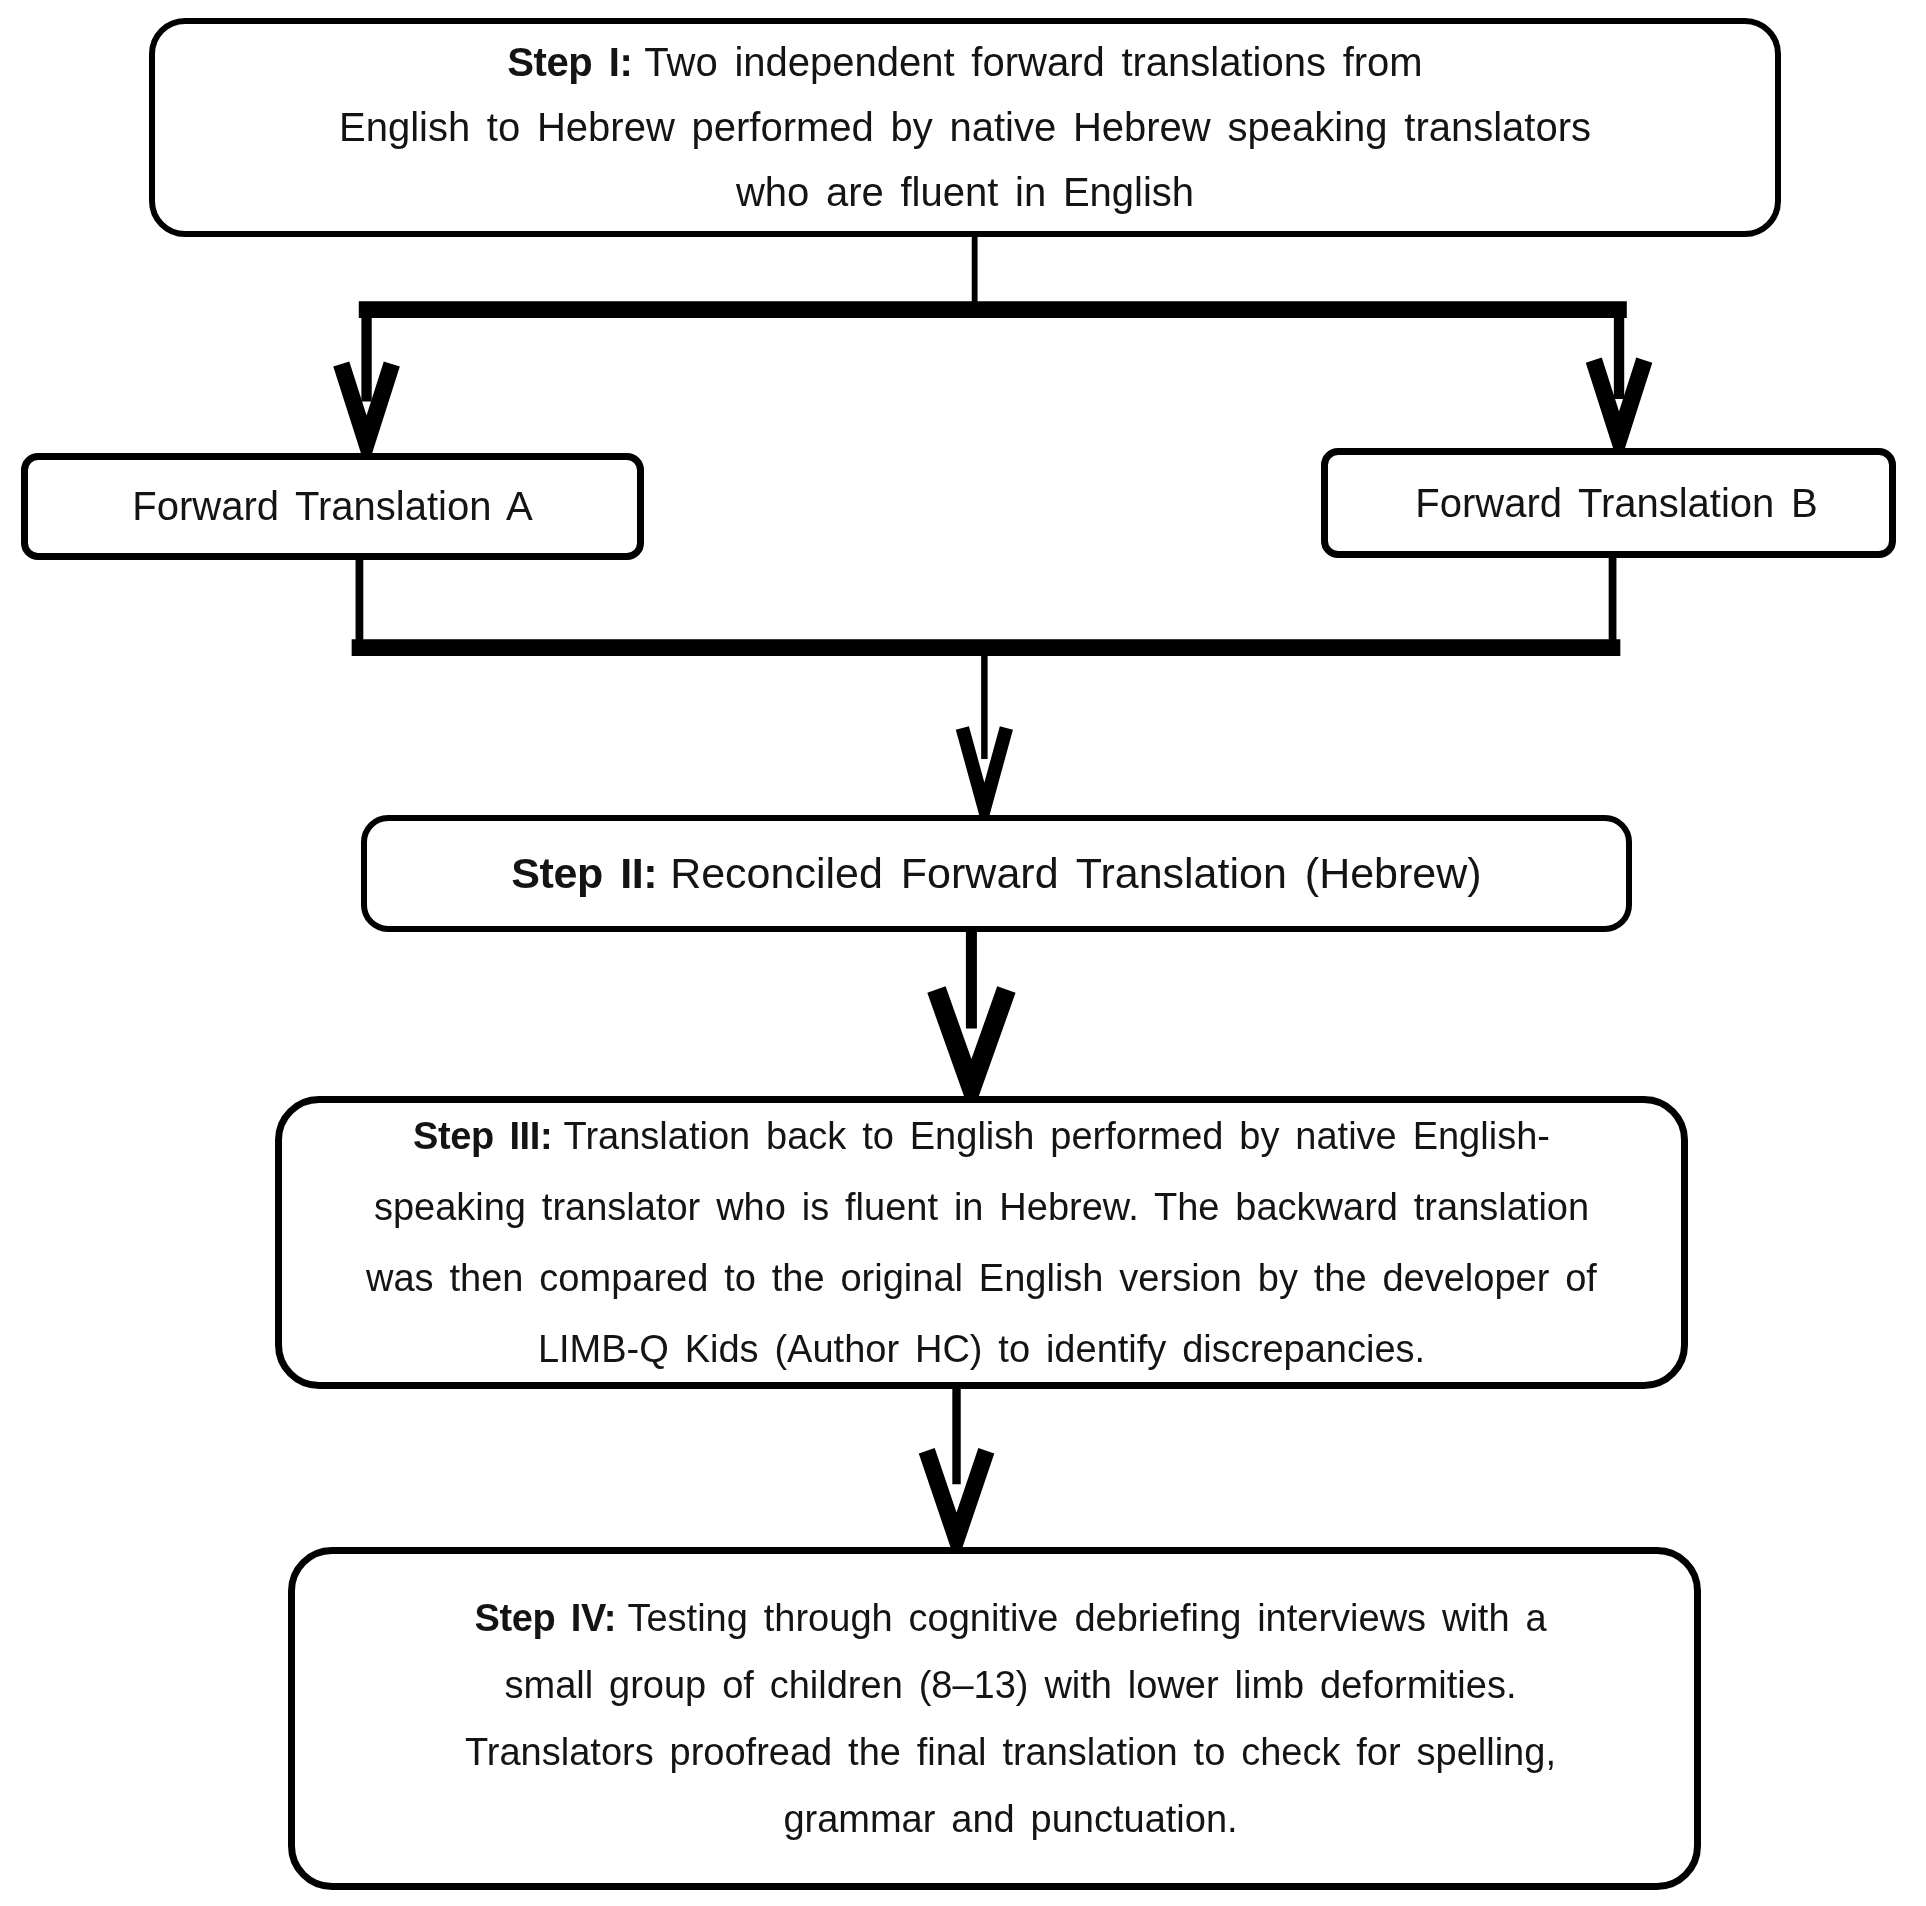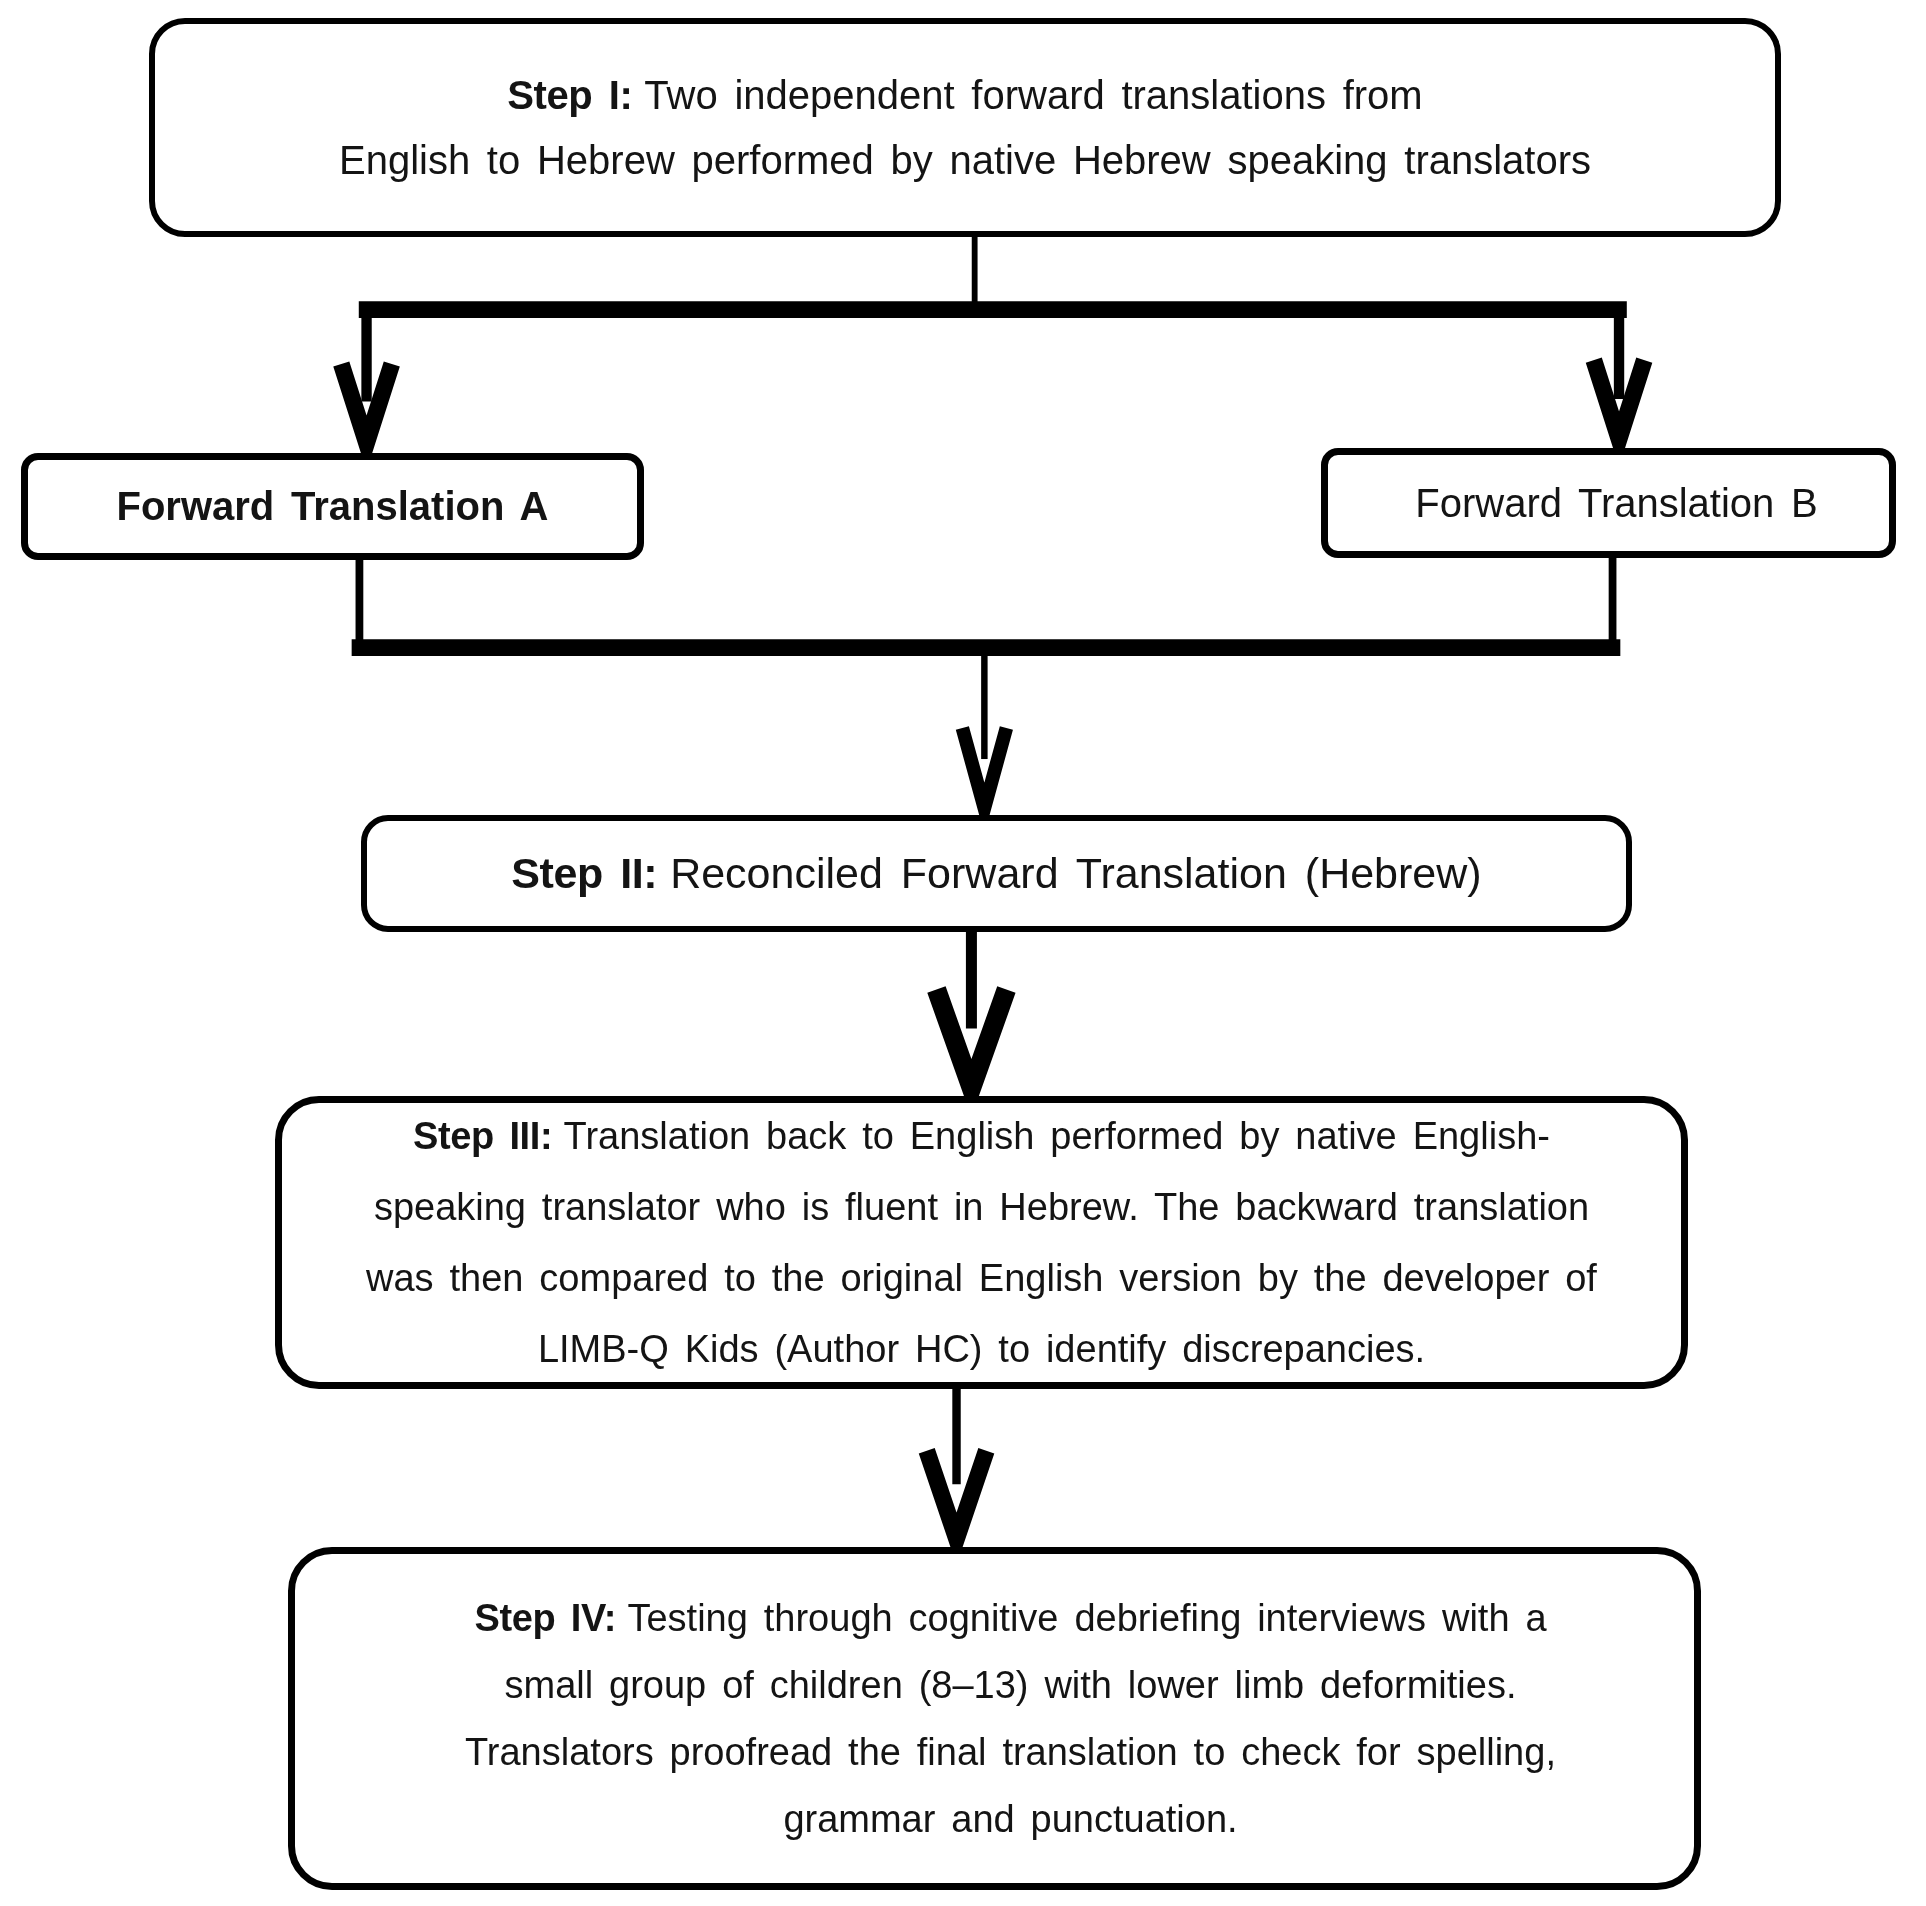--- a/index.html
+++ b/index.html
@@ -40,21 +40,20 @@
 
   .box-step1 {
     left: 149px; top: 18px; width: 1632px; height: 219px;
     border-radius: 36px;
     font-size: 40px; line-height: 65px;
   }
   .box-fta {
     left: 21px; top: 453px; width: 623px; height: 107px;
     border-radius: 17px; border-width: 7.1px;
     font-size: 40px;
-    font-weight: bold;
   }
   .box-ftb {
     left: 1321px; top: 448px; width: 575px; height: 110px;
     border-radius: 17px; border-width: 7.1px;
     font-size: 40px;
     padding-left: 16px;
   }
   .box-step2 {
     left: 361px; top: 815px; width: 1271px; height: 117px;
     border-radius: 27px;
@@ -97,20 +96,21 @@
     <line x1="1500" y1="1438" x2="1500" y2="1588" stroke="#000" stroke-width="17"></line>
     <polyline points="1446,1528 1500,1680 1554,1528" fill="none" stroke="#000" stroke-width="30"></polyline>
 
     <line x1="1477" y1="2144" x2="1477" y2="2292" stroke="#000" stroke-width="13"></line>
     <polyline points="1431,2240 1477,2376 1523,2240" fill="none" stroke="#000" stroke-width="26"></polyline>
   </svg>
 
   <div class="box box-step1">
     <div class="line"><span class="lbl">Step I:</span><span>Two independent forward translations from</span></div>
     <div class="line">English to Hebrew performed by native Hebrew speaking translators</div>
+    <div class="line">who are fluent in English</div>
   </div>
 
   <div class="box box-fta">
     <div class="line">Forward Translation A</div>
   </div>
 
   <div class="box box-ftb">
     <div class="line">Forward Translation B</div>
   </div>
 

